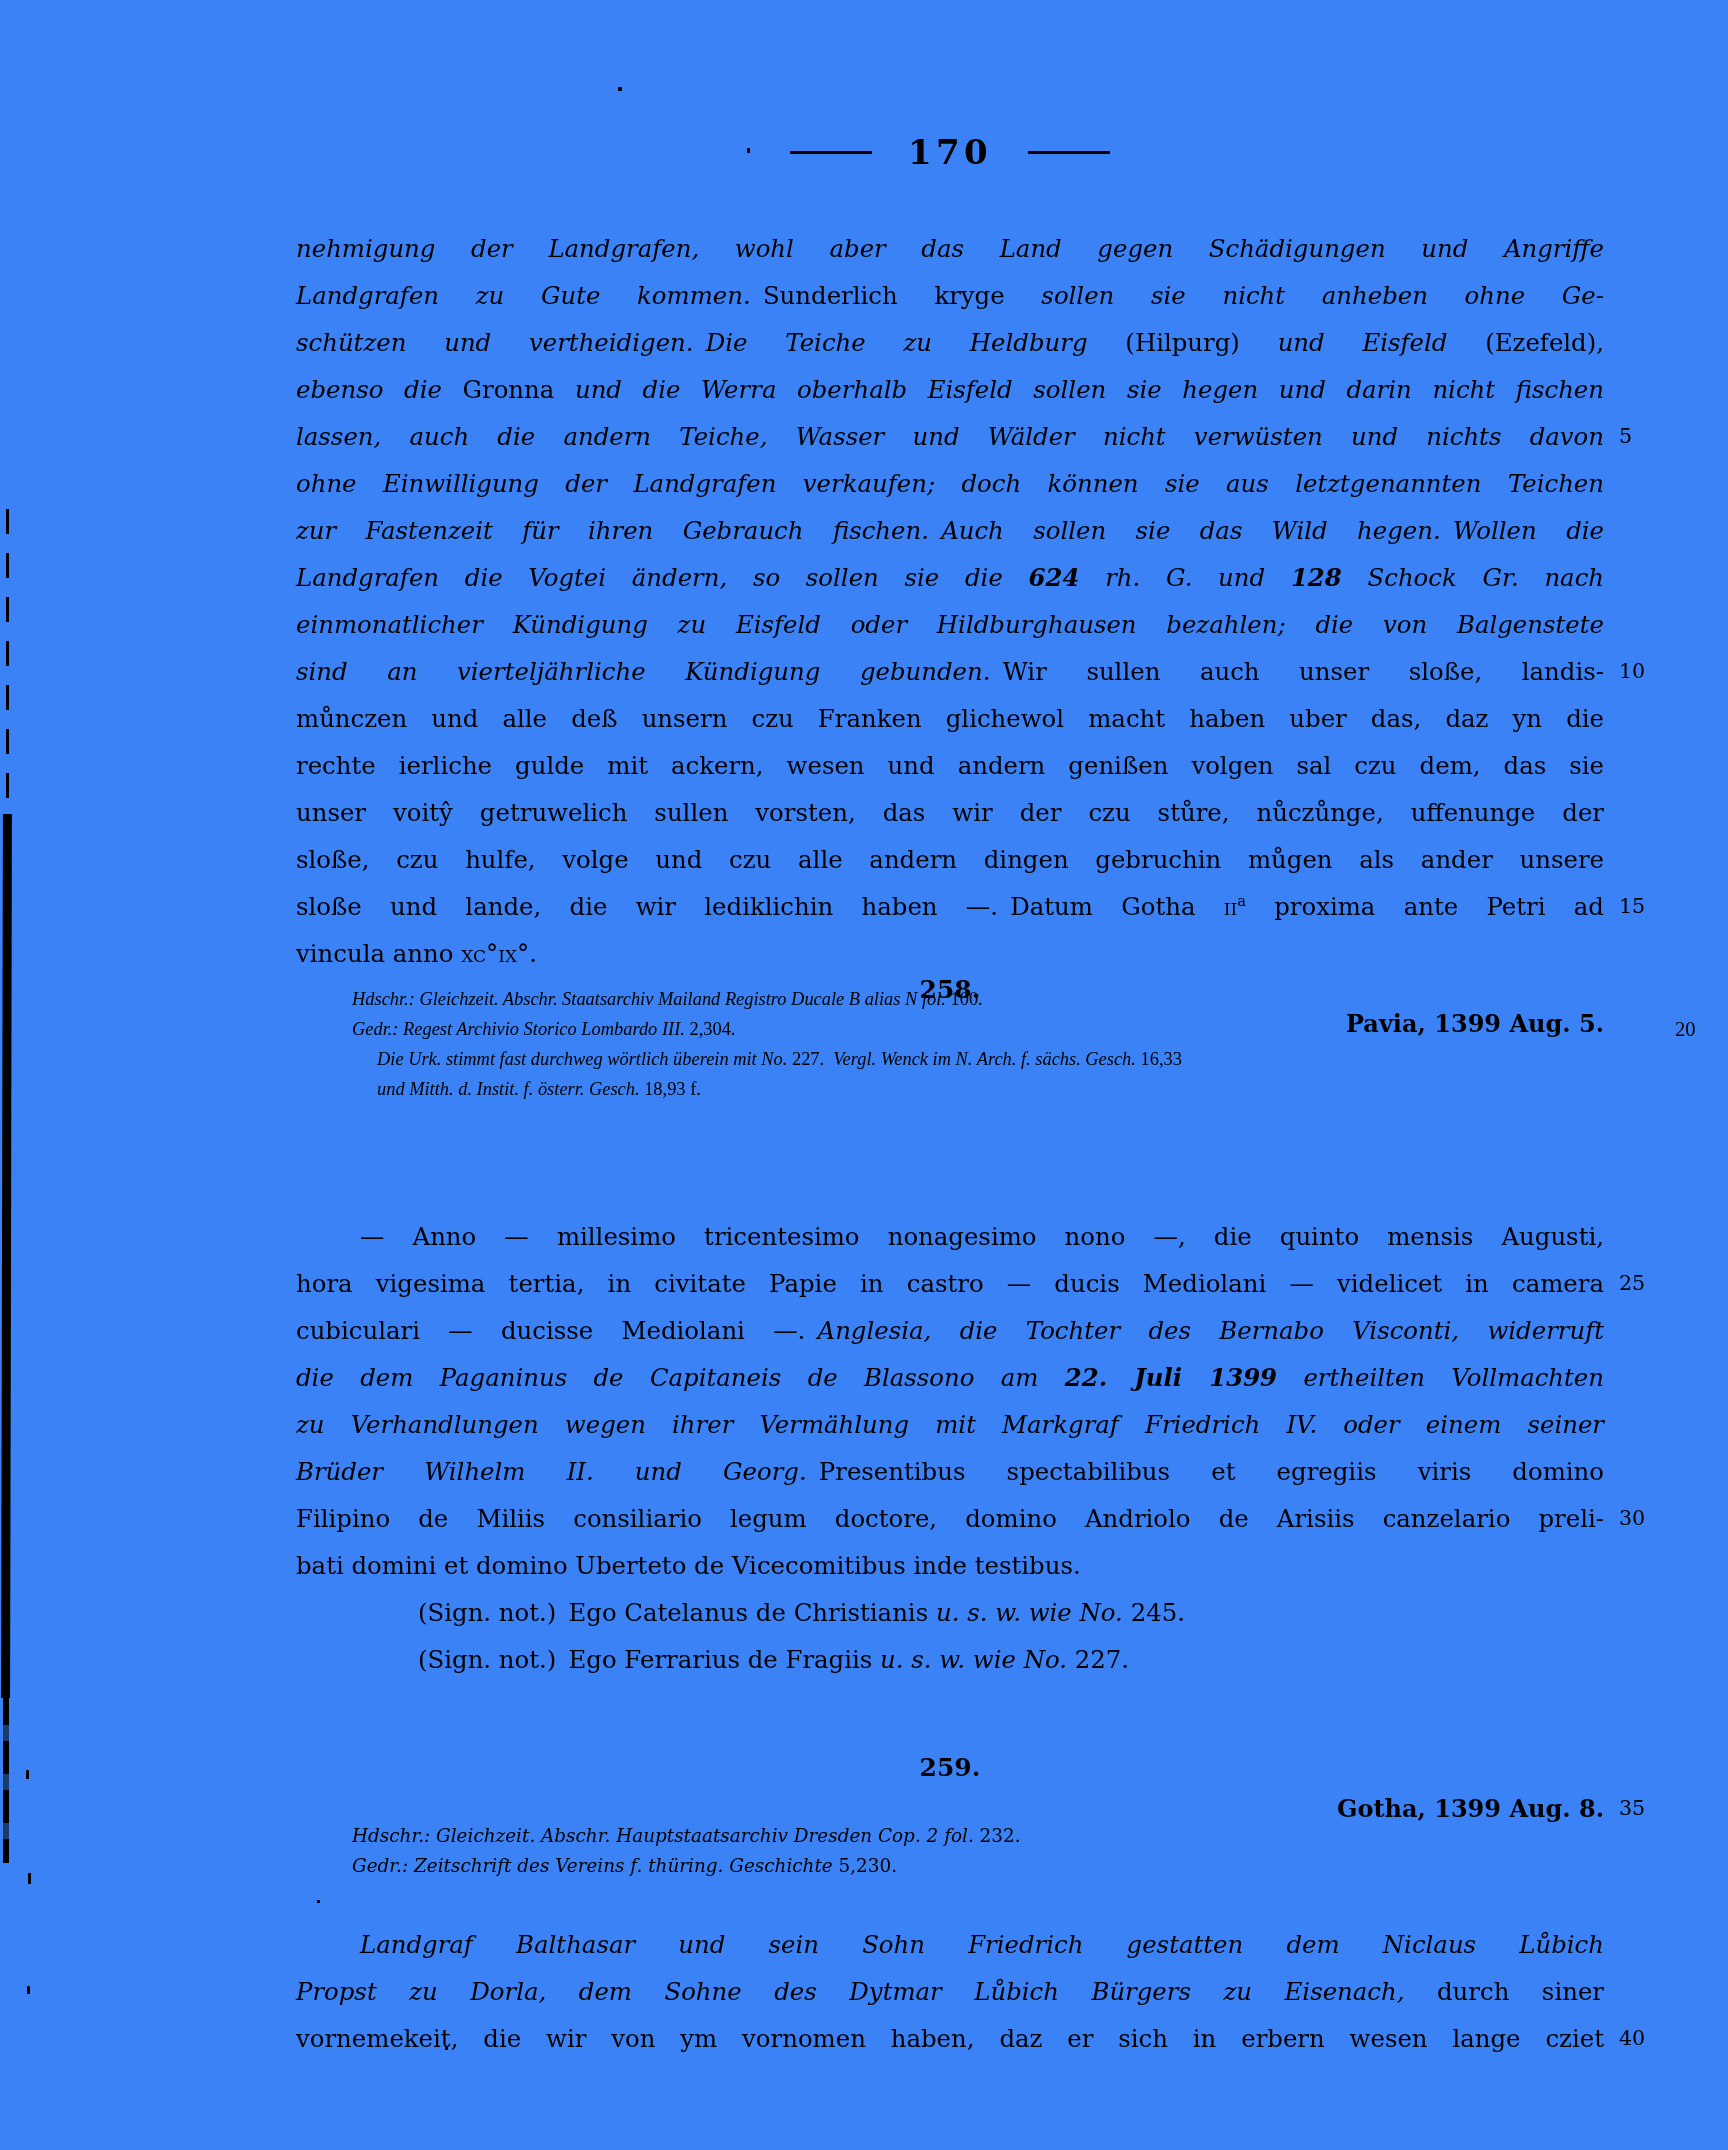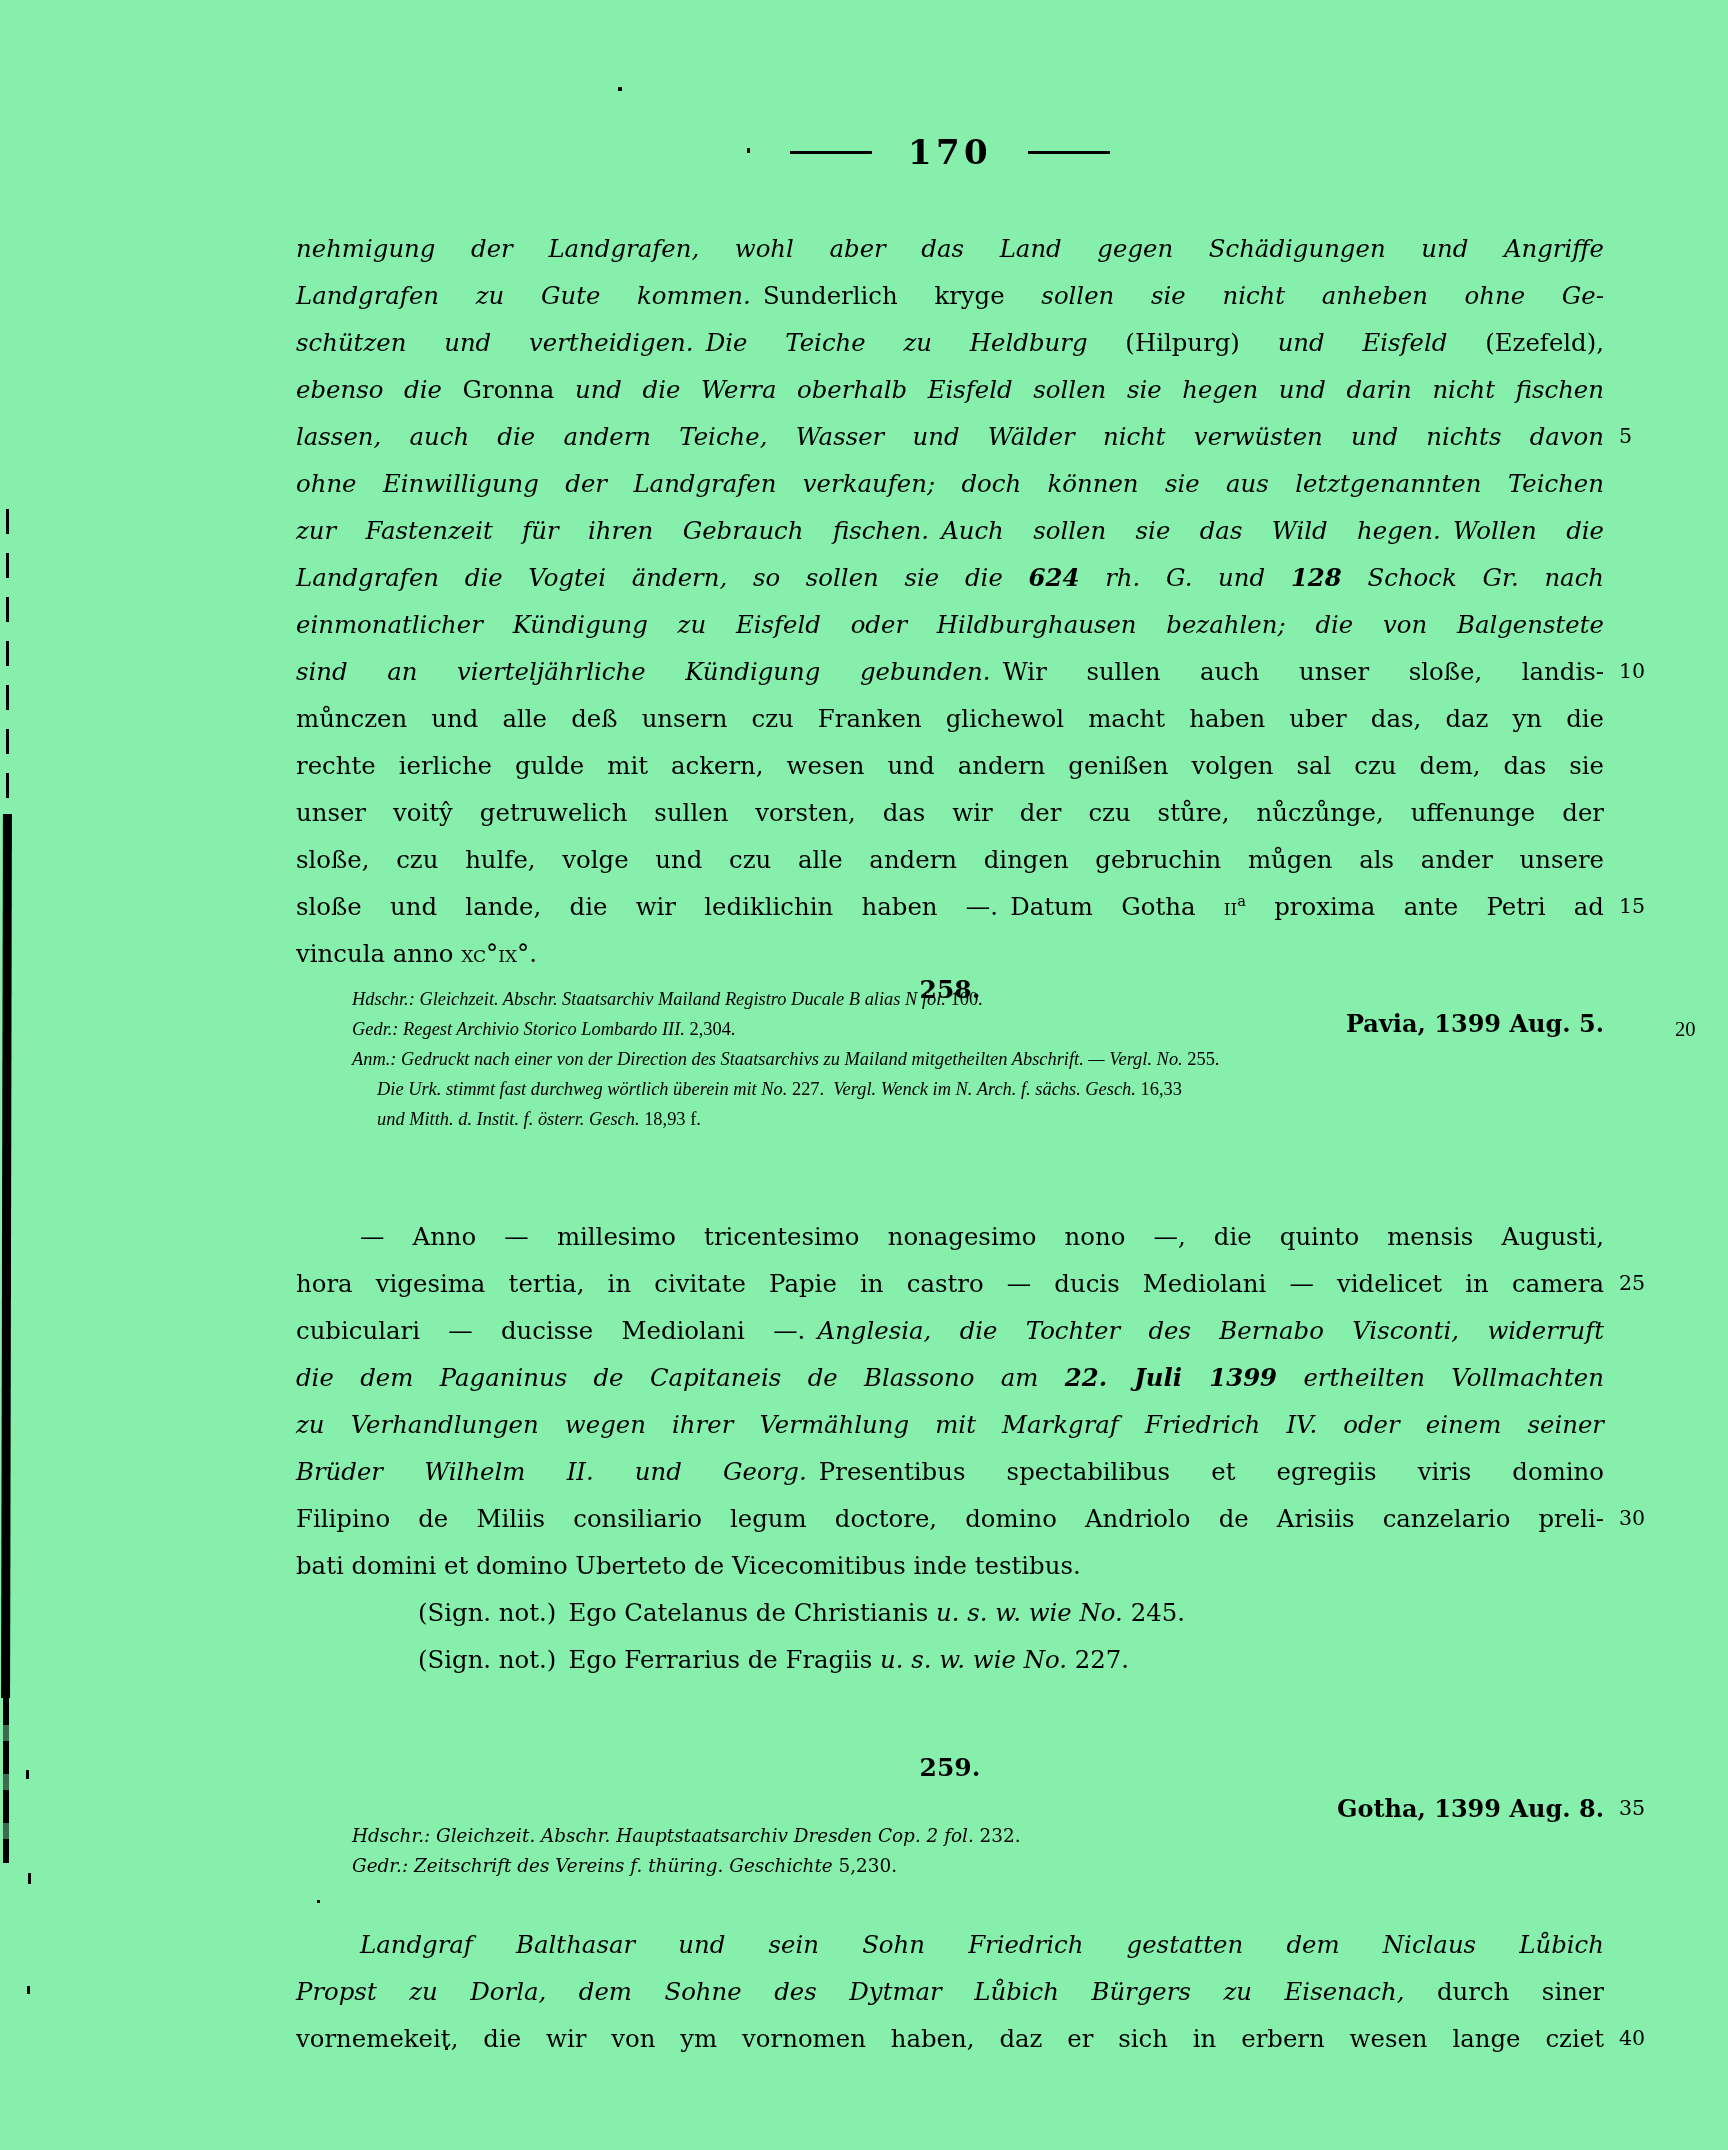--- a/index.html
+++ b/index.html
@@ -1,19 +1,19 @@
 <!DOCTYPE html>
 <html style="font-size:8.7px"><head>
 <meta charset="utf-8">
 <style>
   html,body{margin:0;padding:0;background:#e8e8e8;}
   .page{
     position:relative;
     width:1729px;height:2151px;
-    background:#86efac;
+    background:#3b82f6;
     font-family:"DejaVu Serif","Liberation Serif",serif;
     color:#000;
     overflow:hidden;
   }
   .block{position:absolute;left:296px;width:1308px;}
   .line{
     position:relative;
     height:47px;line-height:47px;font-size:24.4px;
     text-align:justify;text-align-last:justify;
   }
@@ -86,21 +86,20 @@
       <div class="line nj"><span class="s-r">vincula anno </span><span class="s-sc">xc°ix°.</span></div>
     </div>
 
   <div class="entry-num" style="top:971px;">258.</div>
   <div class="dateline" style="top:1008px;">
     <span>Pavia, 1399 Aug. 5.</span>
   </div>
   <div class="block src" style="top:984px;font-family:Liberation Serif, serif;">
       <div class="line"><span class="s-i">Hdschr.: Gleichzeit. Abschr. Staatsarchiv Mailand Registro Ducale B alias N fol. </span><span class="s-r">100.</span></div>
       <div class="line"><span class="s-i">Gedr.: Regest Archivio Storico Lombardo III. </span><span class="s-r">2,304.</span><span class="lineno">20</span></div>
-      <div class="line"><span class="s-i">Anm.: Gedruckt nach einer von der Direction des Staatsarchivs zu Mailand mitgetheilten Abschrift. — Vergl. No. </span><span class="s-r">255.</span></div>
       <div class="line hang"><span class="s-i">Die Urk. stimmt fast durchweg wörtlich überein mit No. </span><span class="s-r">227.</span><span class="s-i"> Vergl. Wenck im N. Arch. f. sächs. Gesch. </span><span class="s-r">16,33</span></div>
       <div class="line hang"><span class="s-i">und Mitth. d. Instit. f. österr. Gesch. </span><span class="s-r">18,93 f.</span></div>
     </div>
   <div class="block" style="top:1213px;">
       <div class="line ind"><span class="s-r">— Anno — millesimo tricentesimo nonagesimo nono —, die quinto mensis Augusti,</span></div>
       <div class="line"><span class="s-r">hora vigesima tertia, in civitate Papie in castro — ducis Mediolani — videlicet in camera</span><span class="lineno">25</span></div>
       <div class="line"><span class="s-r">cubiculari — ducisse Mediolani —. </span><span class="s-i">Anglesia, die Tochter des Bernabo Visconti, widerruft</span></div>
       <div class="line"><span class="s-i">die dem Paganinus de Capitaneis de Blassono am </span><span class="s-bi">22. Juli 1399</span><span class="s-i"> ertheilten Vollmachten</span></div>
       <div class="line"><span class="s-i">zu Verhandlungen wegen ihrer Vermählung mit Markgraf Friedrich IV. oder einem seiner</span></div>
       <div class="line"><span class="s-i">Brüder Wilhelm II. und Georg.</span><span class="s-r"> Presentibus spectabilibus et egregiis viris domino</span></div>

